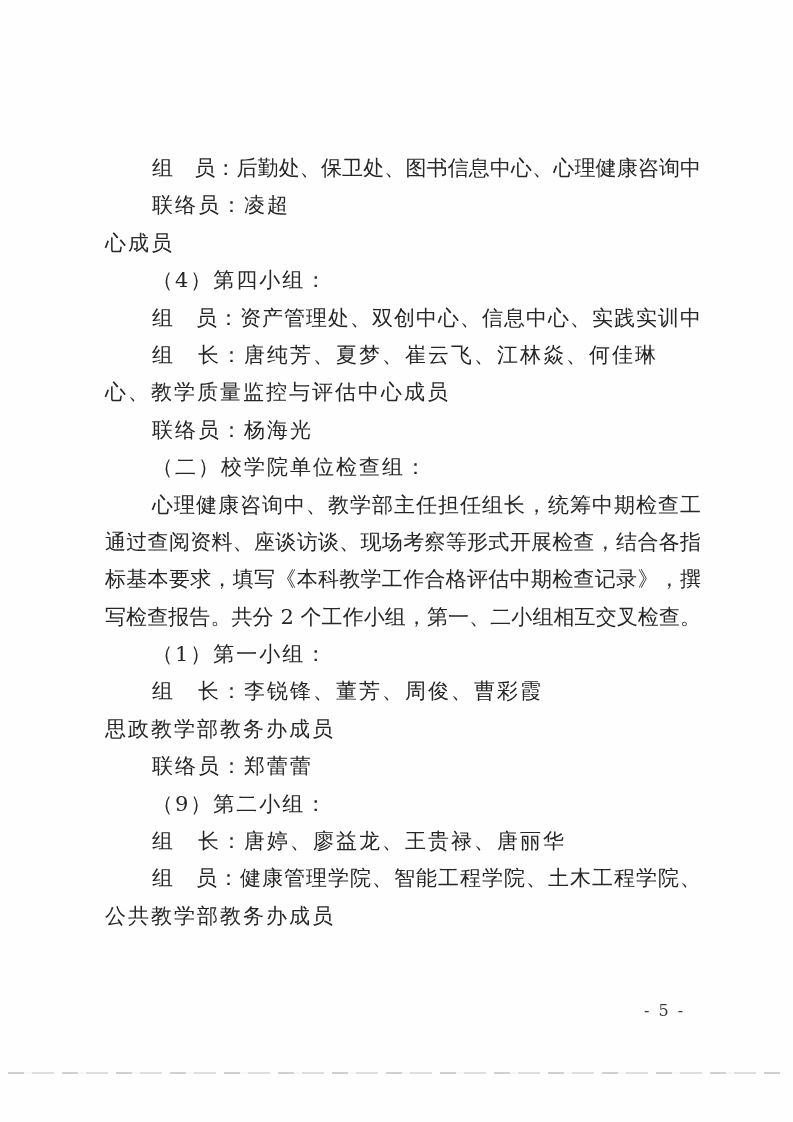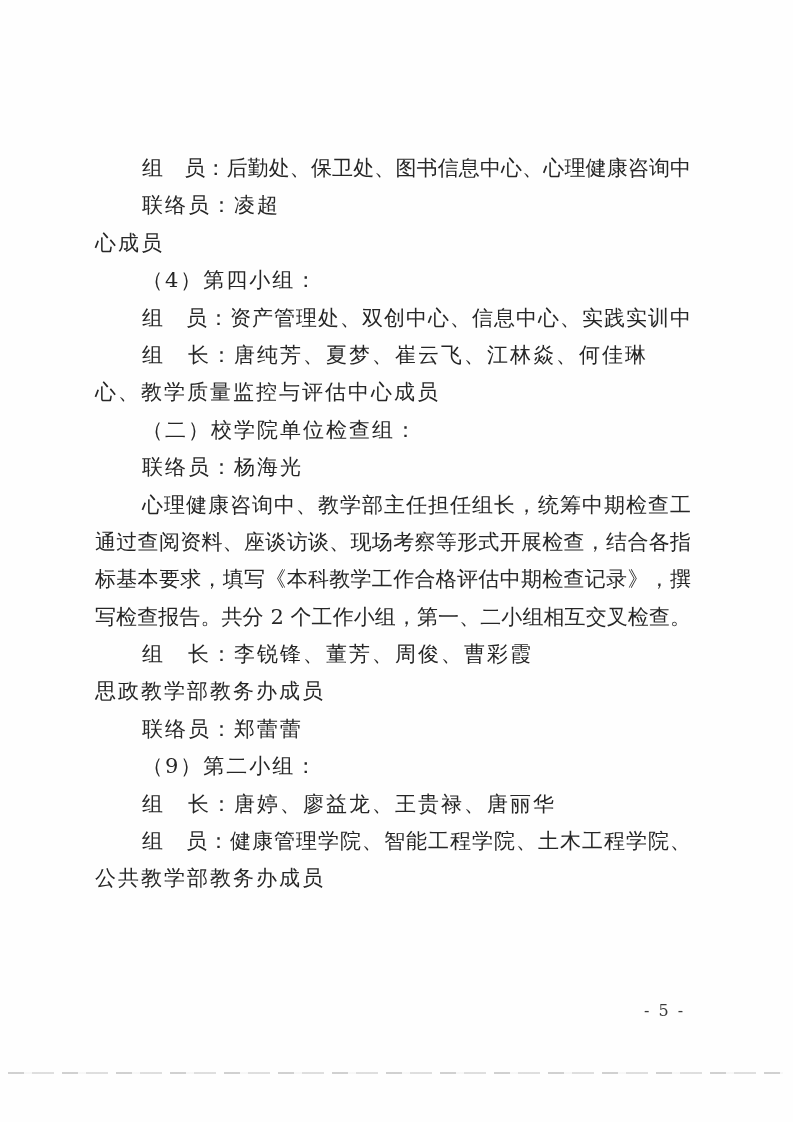--- a/index.html
+++ b/index.html
@@ -11,21 +11,21 @@
     position: relative;
     width: 793px;
     height: 1122px;
     background: #fefefe;
     overflow: hidden;
     font-family: "DejaVu Serif", serif;
     color: #262626;
   }
   .content {
     position: absolute;
-    left: 95px;
+    left: 105px;
     top: 150px;
     width: 596px;
   }
   .line {
     font-size: 21px;
     height: 37.4px;
     line-height: 37.4px;
     letter-spacing: 2px;
     white-space: nowrap;
   }
@@ -67,26 +67,27 @@
 
 <div class="page">
   <div class="content">
     <div class="line indent justify">组　员：后勤处、保卫处、图书信息中心、心理健康咨询中</div>
     <div class="line indent">联络员：凌超</div>
     <div class="line">心成员</div>
     <div class="line indent">（4）第四小组：</div>
     <div class="line indent justify">组　员：资产管理处、双创中心、信息中心、实践实训中</div>
     <div class="line indent">组　长：唐纯芳、夏梦、崔云飞、江林焱、何佳琳</div>
     <div class="line">心、教学质量监控与评估中心成员</div>
+    <div class="line indent">联络员：杨海光</div>
     <div class="line indent">（二）校学院单位检查组：</div>
-    <div class="line indent">联络员：杨海光</div>
     <div class="line indent justify">心理健康咨询中、教学部主任担任组长，统筹中期检查工作。</div>
     <div class="line justify">通过查阅资料、座谈访谈、现场考察等形式开展检查，结合各指</div>
     <div class="line justify">标基本要求，填写《本科教学工作合格评估中期检查记录》，撰</div>
     <div class="line justify">写检查报告。共分 2 个工作小组，第一、二小组相互交叉检查。</div>
+    <div class="line indent">（1）第一小组：</div>
     <div class="line indent">组　长：李锐锋、董芳、周俊、曹彩霞</div>
     <div class="line">思政教学部教务办成员</div>
     <div class="line indent">联络员：郑蕾蕾</div>
     <div class="line indent">（9）第二小组：</div>
     <div class="line indent">组　长：唐婷、廖益龙、王贵禄、唐丽华</div>
     <div class="line indent justify">组　员：健康管理学院、智能工程学院、土木工程学院、</div>
     <div class="line">公共教学部教务办成员</div>
   </div>
 
   <div class="footer">- 5 -</div>

